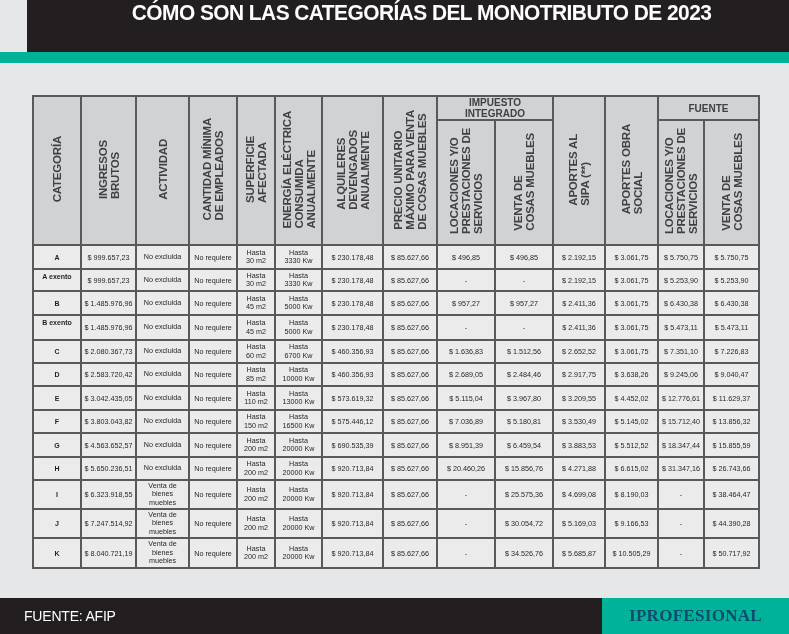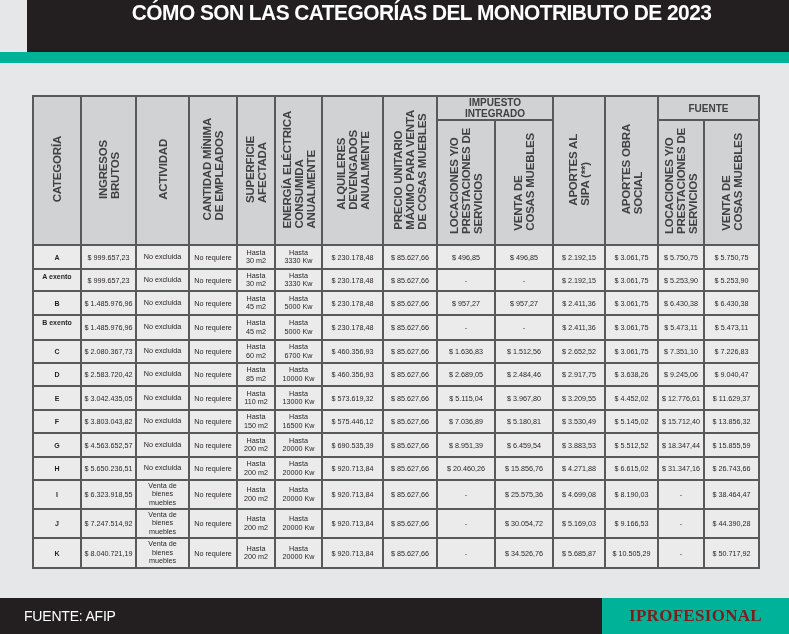--- a/index.html
+++ b/index.html
@@ -15,21 +15,21 @@
   td { background: #ebebec; font-size: 7.2px; line-height: 9px; padding: 0 1px; white-space: nowrap; }
   td.cat { font-weight: bold; font-size: 7px; }
   td.cat.exento { vertical-align: top; padding-top: 2px; }
   td.wrap { white-space: normal; line-height: 8.5px; }
   th.group { height: 23px; font-size: 10px; font-weight: bold; }
   th.vert { height: 125px; padding: 4px 0; }
   th.vert.full { height: 148px; }
   .vtext { writing-mode: vertical-rl; transform: rotate(180deg); display: inline-block; text-align: left; line-height: 12px; white-space: pre-line; letter-spacing: -0.2px; }
   .footer { position: absolute; left: 0; top: 598px; width: 789px; height: 36px; background: #231f20; }
   .footer .source { position: absolute; left: 24px; top: 0; height: 36px; display: flex; align-items: center; color: #ffffff; font-size: 14px; letter-spacing: -0.2px; }
-  .footer .brand { position: absolute; left: 602px; top: 0; width: 187px; height: 36px; background: #00b398; display: flex; align-items: center; justify-content: center; color: #7f1d1d; font-family: "Liberation Serif", serif; font-weight: bold; font-size: 17px; letter-spacing: 0.3px; }
+  .footer .brand { position: absolute; left: 602px; top: 0; width: 187px; height: 36px; background: #00b398; display: flex; align-items: center; justify-content: center; color: #0c4a6e; font-family: "Liberation Serif", serif; font-weight: bold; font-size: 17px; letter-spacing: 0.3px; }
 </style>
 </head>
 <body>
 
 <div class="title-bar">
   <h1>CÓMO SON LAS CATEGORÍAS DEL MONOTRIBUTO DE 2023</h1>
 </div>
 <div class="accent-stripe"></div>
 
 <div class="table-wrap">

